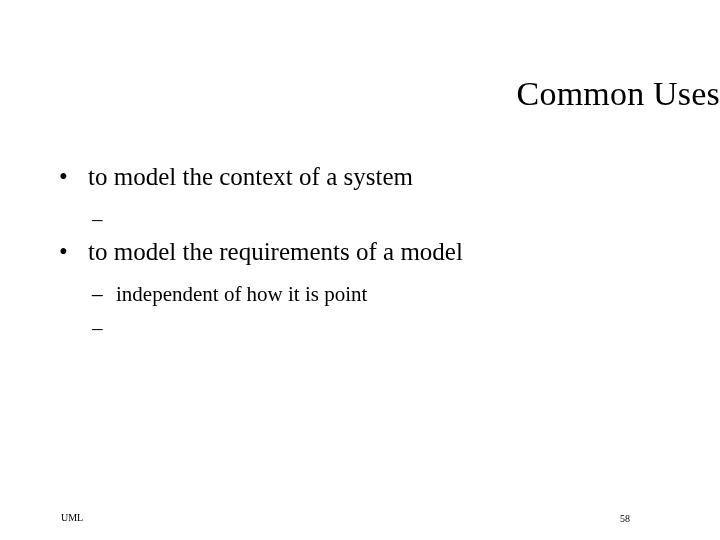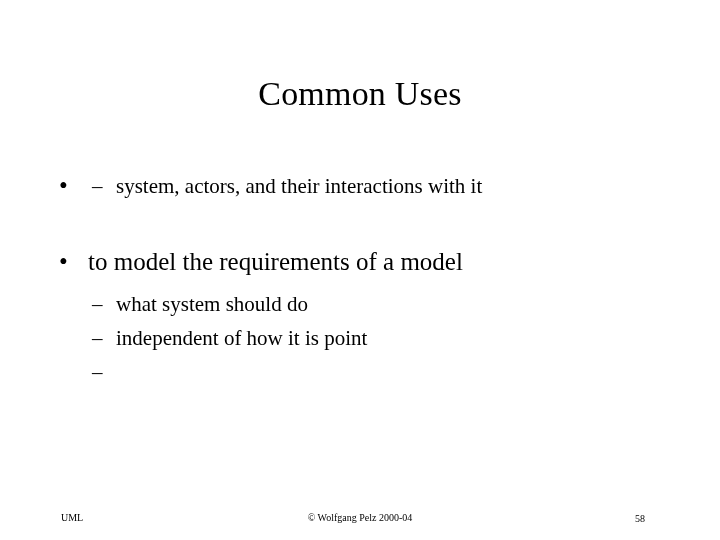--- a/index.html
+++ b/index.html
@@ -19,21 +19,21 @@
     background: #ffffff;
     overflow: hidden;
   }
 
   
   #slide-title {
     position: absolute;
     top: 74px;
     left: 0;
     width: 720px;
-    text-align: center;
+    text-align: right;
     font-size: 34px;
     line-height: 40px;
     font-weight: 400;
     letter-spacing: 0.2px;
     white-space: nowrap;
   }
 
   
   #body-content {
     position: absolute;
@@ -103,65 +103,63 @@
   #footer-center {
     position: absolute;
     left: 0;
     top: 3px;
     width: 720px;
     text-align: center;
     white-space: nowrap;
   }
   #footer-right {
     position: absolute;
-    left: 635px;
+    left: 600px;
     top: 4px;
     width: 50px;
-    text-align: left;
+    text-align: center;
     white-space: nowrap;
   }
 </style>
 </head>
 <body>
 
 <div id="slide">
 
   <div id="slide-title">Common Uses</div>
 
   <div id="body-content">
 
     <div class="bullet-group">
       <div class="l1">
         <span class="l1-marker">•</span>
+        <span class="l1-text">to model the context of a system</span>
       </div>
       <div class="l2 first-sub">
         <span class="l2-marker">–</span>
-        <span class="l2-text">system, actors, and their interactions with it</span>
       </div>
     </div>
 
     <div class="bullet-group group-gap">
       <div class="l1">
         <span class="l1-marker">•</span>
         <span class="l1-text">to model the requirements of a model</span>
       </div>
       <div class="l2 first-sub">
         <span class="l2-marker">–</span>
-        <span class="l2-text">what system should do</span>
       </div>
       <div class="l2">
         <span class="l2-marker">–</span>
         <span class="l2-text">independent of how it is point</span>
       </div>
       <div class="l2">
         <span class="l2-marker">–</span>
       </div>
     </div>
 
   </div>
 
   <div id="footer">
     <span id="footer-left">UML</span>
-    <span id="footer-center">© Wolfgang Pelz 2000-04</span>
     <span id="footer-right">58</span>
   </div>
 
 </div>
 
 </body></html>

